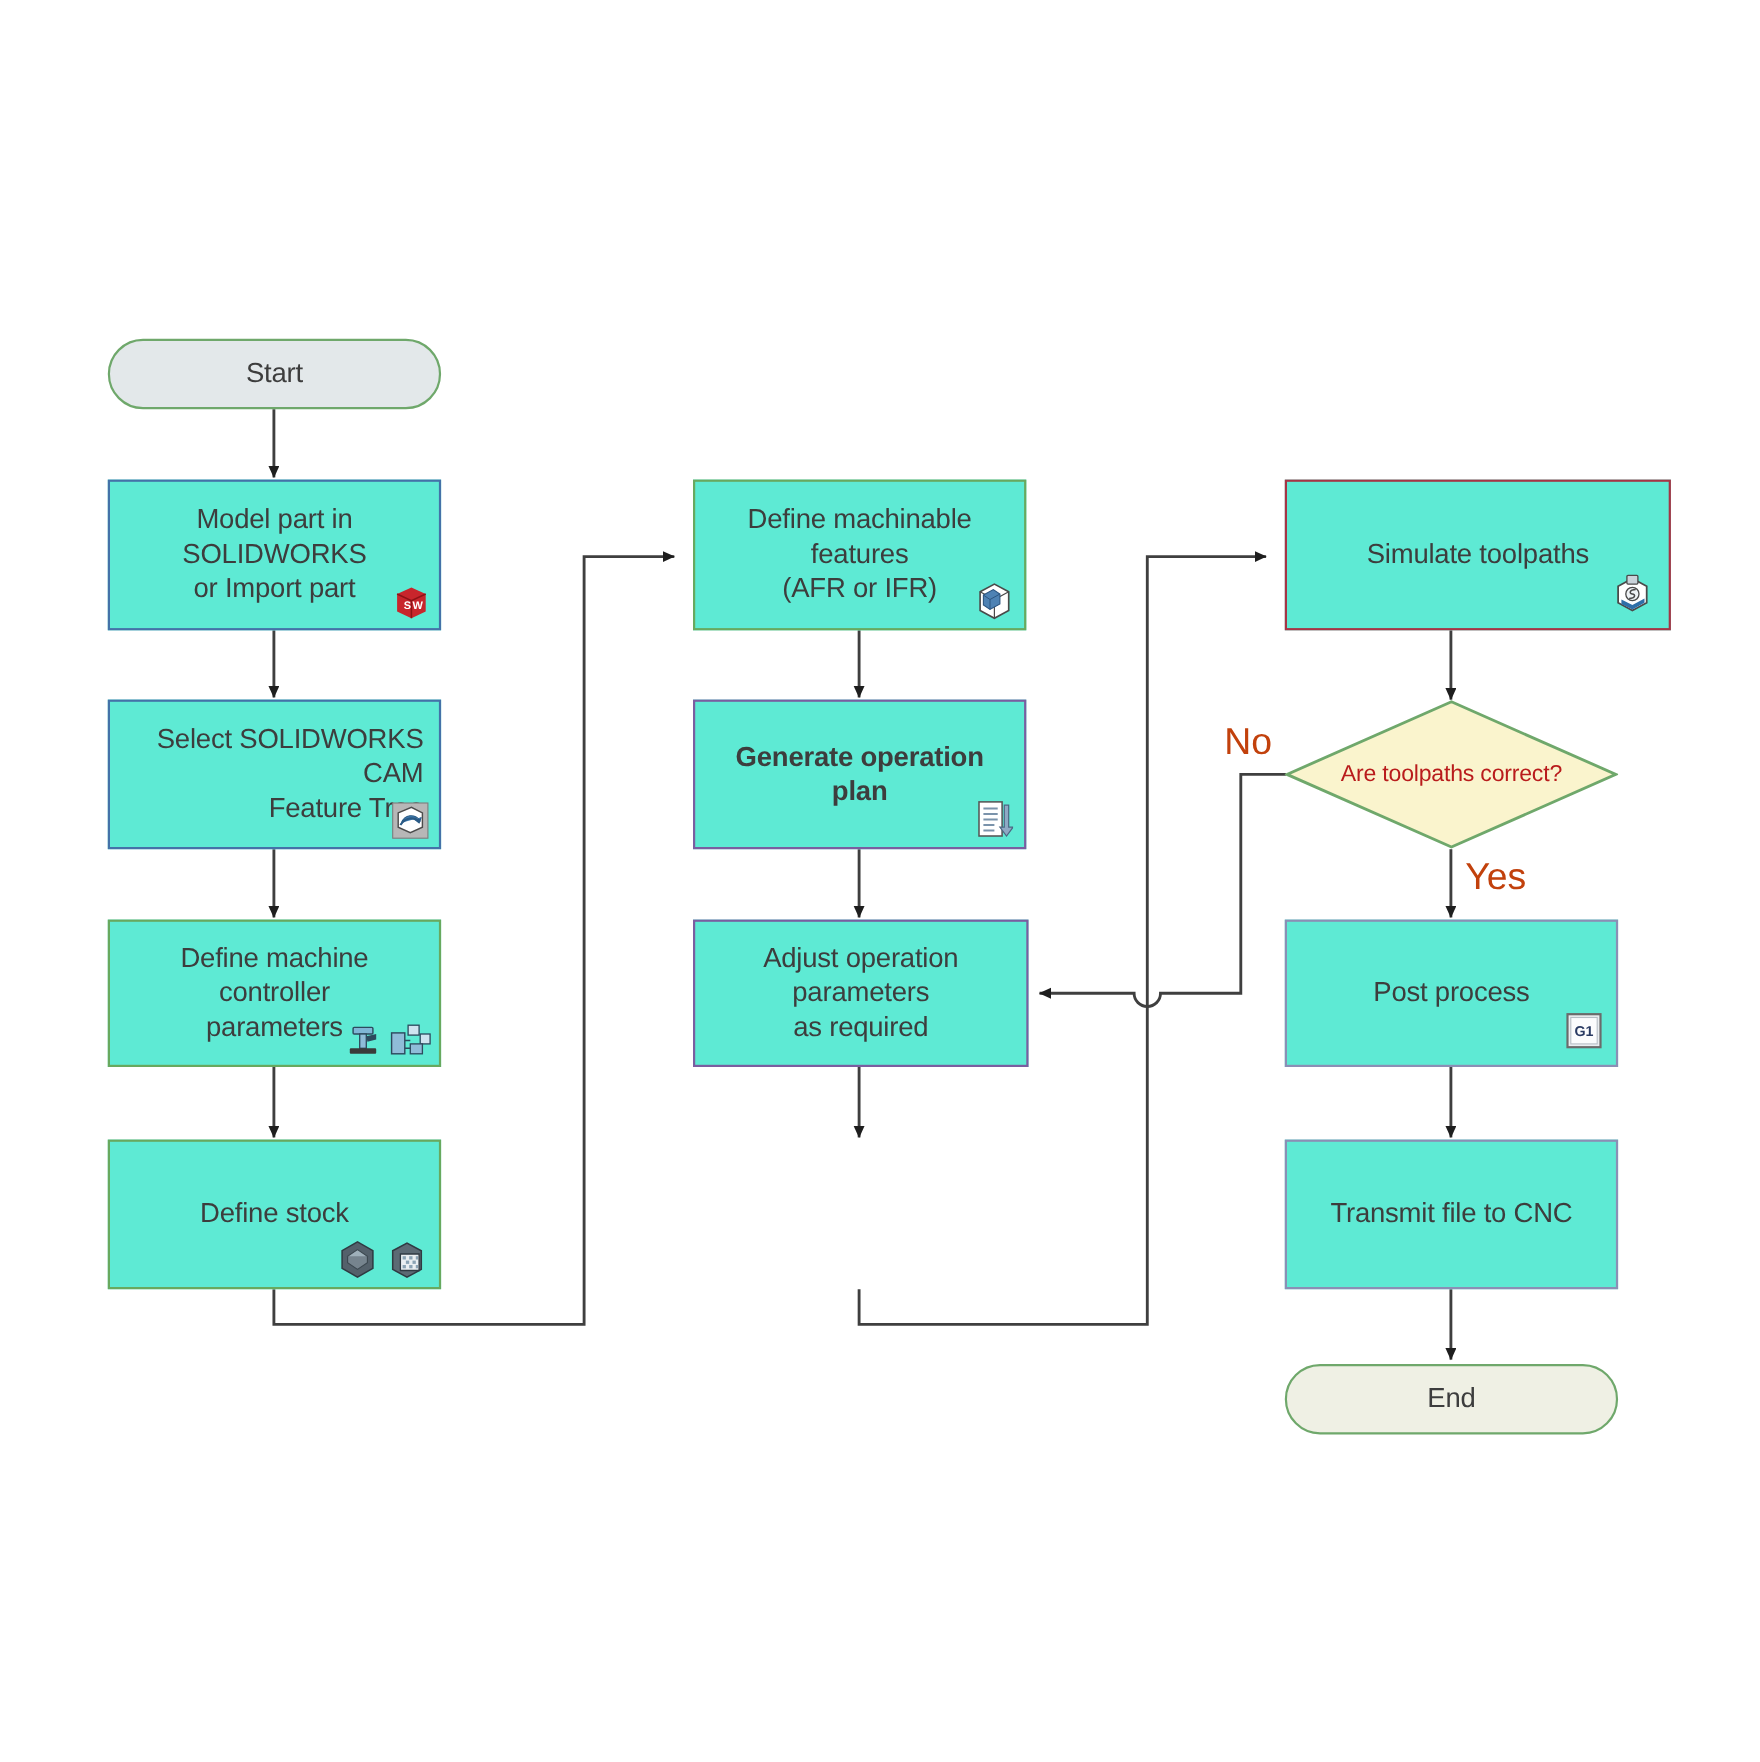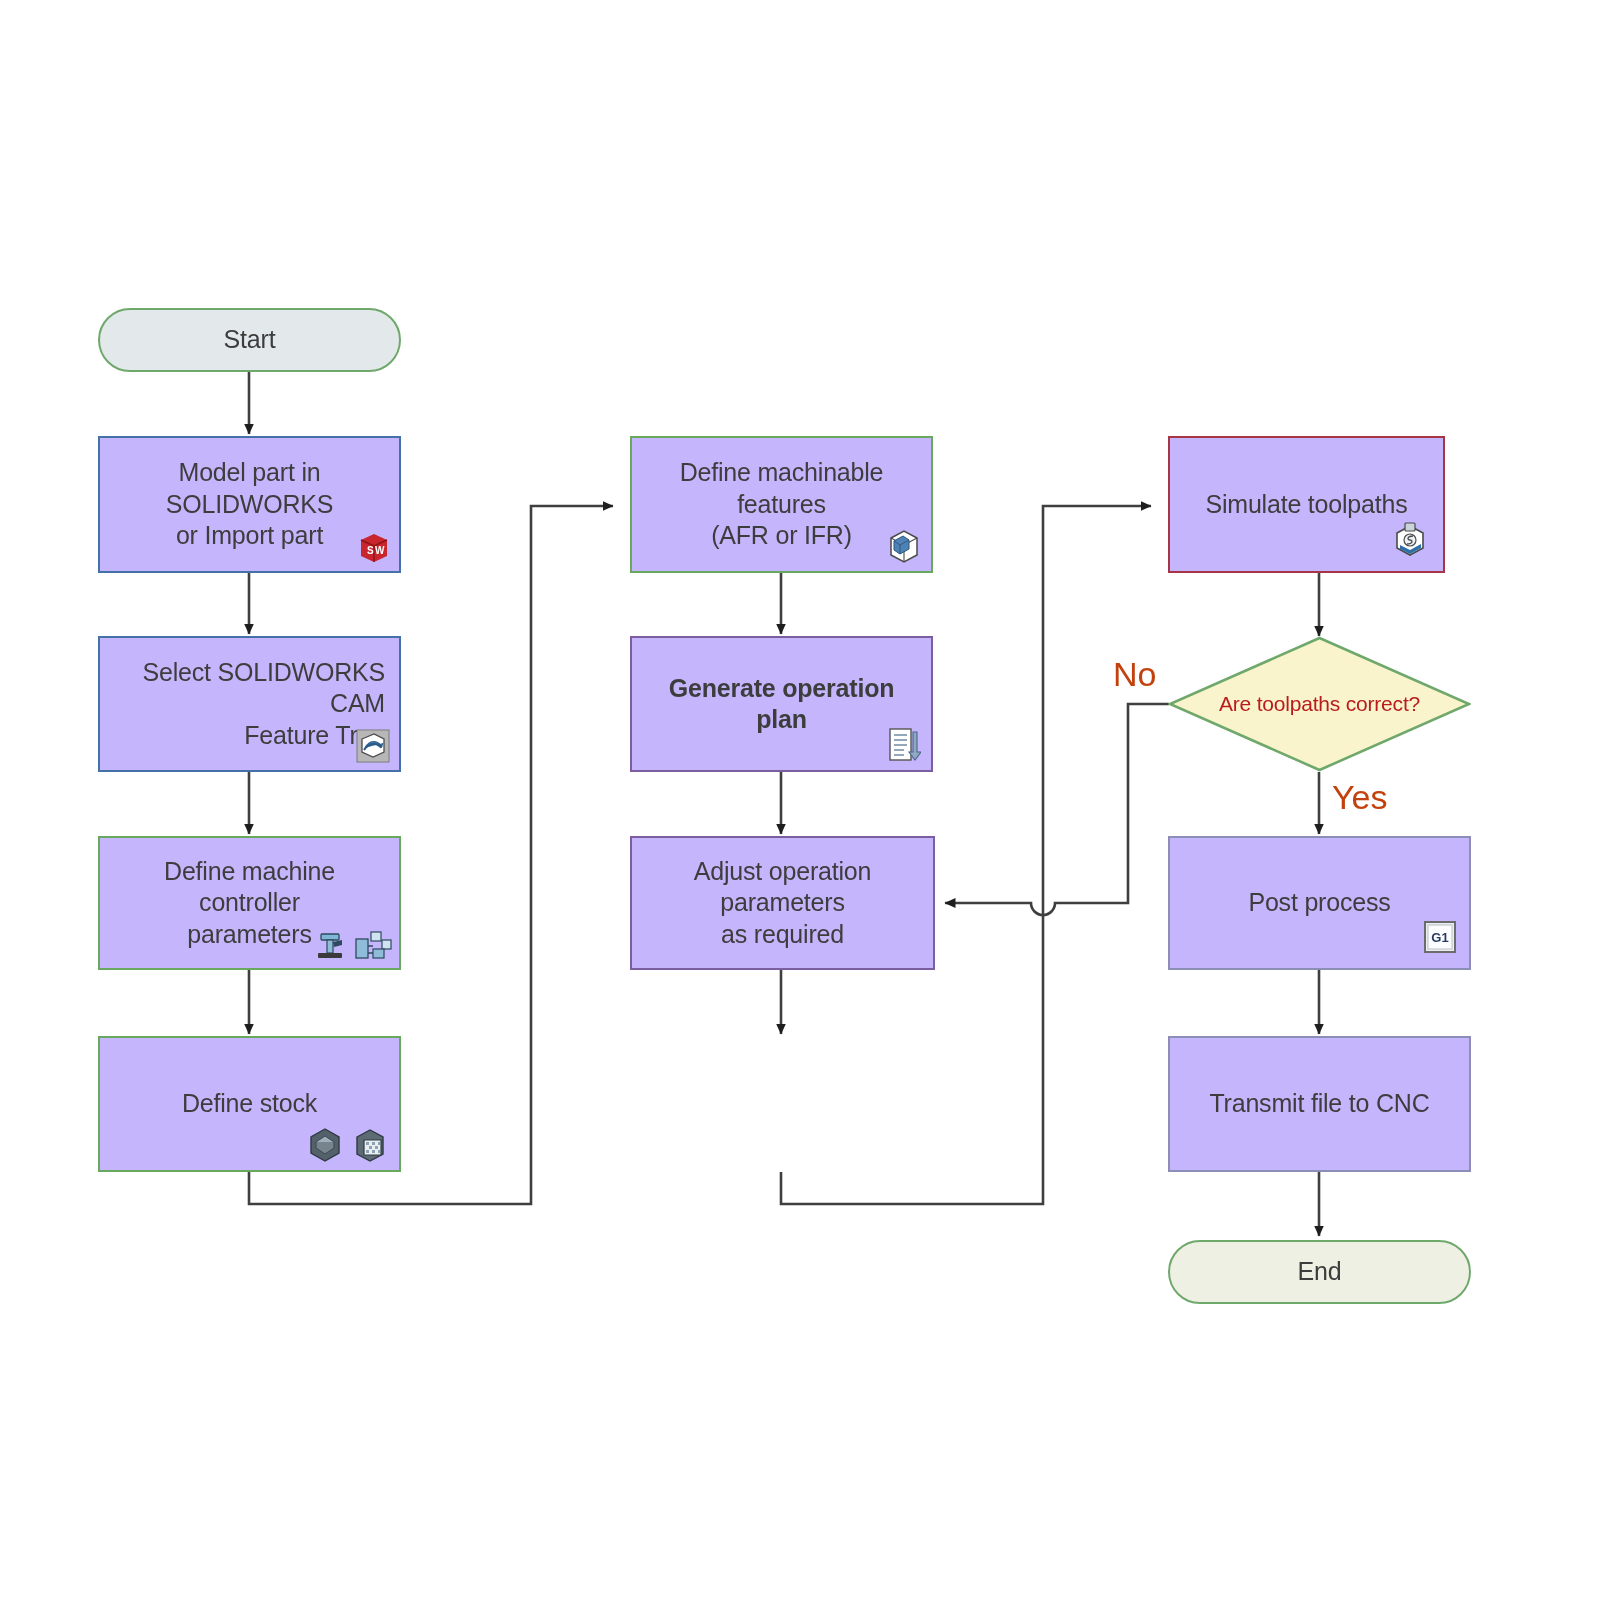--- a/index.html
+++ b/index.html
@@ -18,21 +18,21 @@
     display:block;width:100%;padding:0 14px;box-sizing:border-box;
     font-size:25px;line-height:1.26;color:#3d3d3d;letter-spacing:-0.2px;
   }
 
   
   .terminator{border-radius:34px;border:2px solid #6fa86b;}
   .term-start{background:#e3e8ea;}
   .term-end{background:#eff0e4;}
 
   
-  .process{border:2px solid #1d4ed8;background:#c4b5fd;}
+  .process{border:2px solid #1d4ed8;background:#5eead4;}
   .b-blue  {border-color:#4472a8;}
   .b-green {border-color:#68a95f;}
   .b-purple{border-color:#7a5ea0;}
   .b-red   {border-color:#a63545;}
   .b-slate {border-color:#8b8fb5;}
 
   
   .decision{position:absolute;}
   .decision .dtext{
     position:absolute;left:0;top:0;width:100%;height:100%;
@@ -185,21 +185,21 @@
         <path d="M26 6 L26 26 L22 26 L28 34 L34 26 L30 26 L30 6 Z" fill="#8fa9c4" stroke="#4d6783" stroke-width="1.1"></path>
       </svg>
     </span>
   </div>
 
   <div class="node process b-purple" style="left:630px;top:836px;width:305px;height:134px;">
     <span class="label">Adjust operation parameters<br>as required</span>
   </div>
 
 
-  <div class="node process b-red" style="left:1168px;top:436px;width:277px;height:137px;">
+  <div class="node process b-red" style="left:1168px;top:436px;width:351px;height:137px;">
     <span class="label">Simulate toolpaths</span>
     <span class="icon-slot" style="right:14px;bottom:12px;">
       <svg class="icn" width="38" height="38" viewBox="0 0 38 38">
         <path d="M6 12 L19 5 L32 12 L32 27 L19 34 L6 27 Z" fill="#ffffff" stroke="#4a4a4a" stroke-width="1.6"></path>
         <rect x="14" y="2" width="10" height="8" rx="1" fill="#c9d3da" stroke="#4a4a4a" stroke-width="1.2"></rect>
         <path d="M9 24 L19 29 L30 23 L30 27 L19 33 L9 28 Z" fill="#2f6fa8"></path>
         <circle cx="19" cy="19" r="6" fill="#eef2f5" stroke="#4a4a4a" stroke-width="1.2"></circle>
         <path d="M22 15 C16 15, 16 19, 19 19 C22 19, 22 23, 16 23" fill="none" stroke="#4a4a4a" stroke-width="1.4"></path>
       </svg>
     </span>

